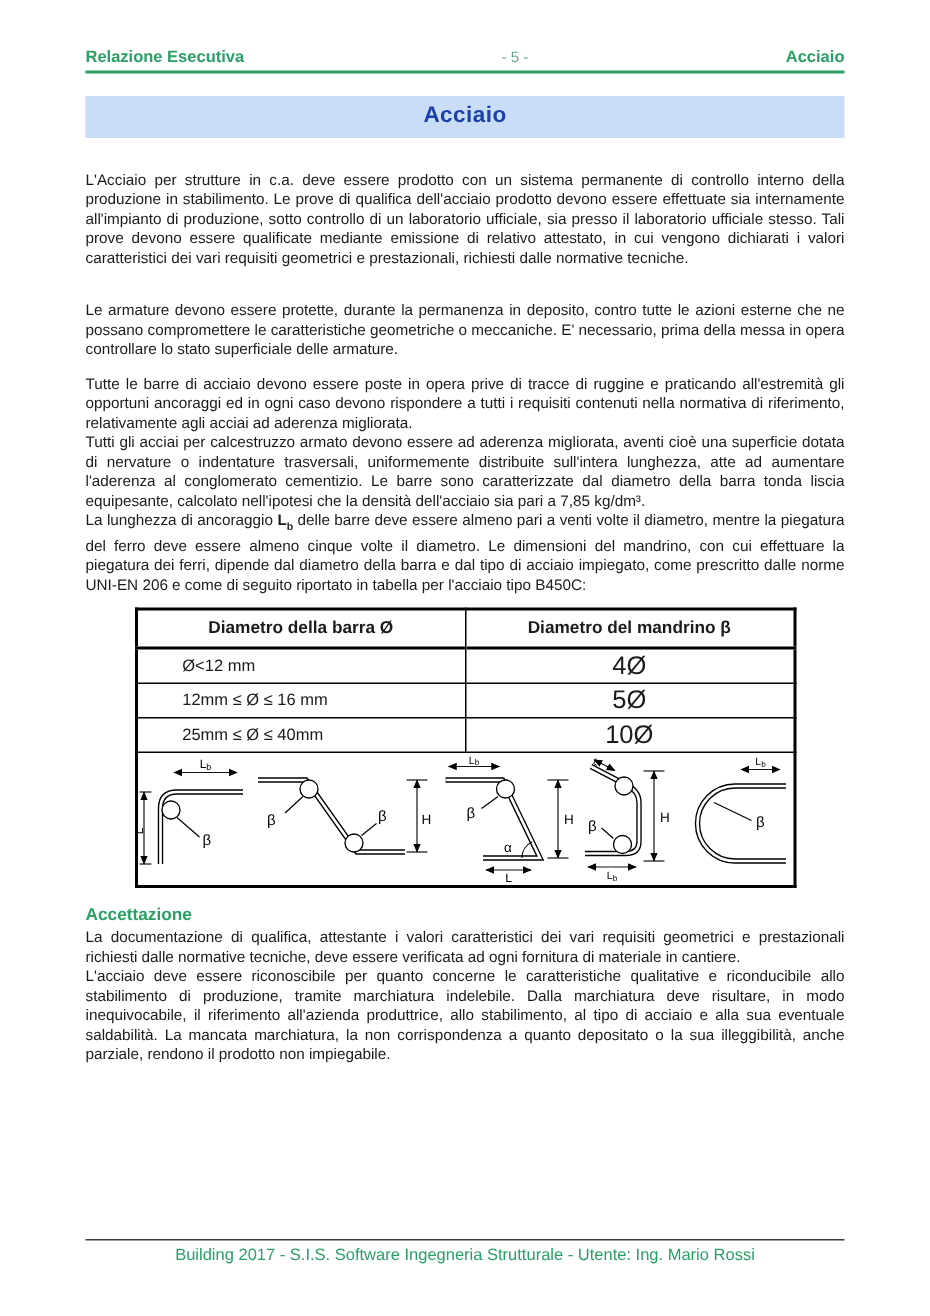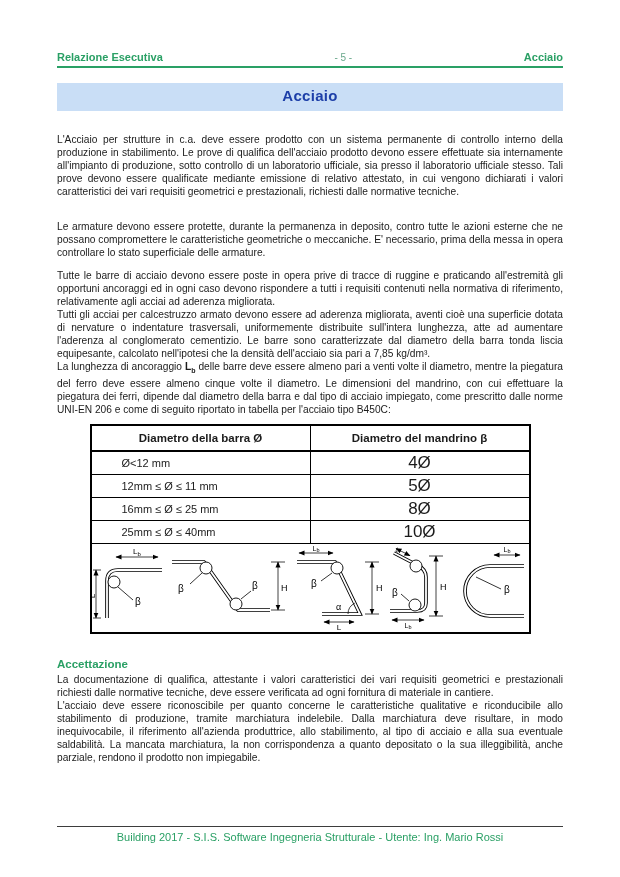--- a/index.html
+++ b/index.html
@@ -1,21 +1,21 @@
 <!DOCTYPE html>
 <html><head>
 <meta charset="utf-8">
 <style>
   * { box-sizing: border-box; }
   html,body { margin:0; padding:0; background:#ffffff; }
   .page {
     position:relative; width:620px; height:877px; background:#fff;
     font-family:"Liberation Sans", sans-serif; color:#1b1b1b; overflow:hidden;
   }
-  .content { padding:51px 57px 0 57px; }
+  .content { padding:32px 57px 0 57px; }
 
   .hdr {
     display:flex; justify-content:space-between; align-items:flex-end;
     border-bottom:2px solid #2aa065; padding-bottom:3px;
     color:#2aa065; font-weight:bold; font-size:11px;
   }
   .hdr .pageno { font-weight:normal; font-size:10px; color:#69a88b; }
 
   .title-box { margin-top:15px; background:#c9def6; text-align:center; padding:4px 0 6px; }
   .title-box span { color:#1d3fa8; font-size:15px; font-weight:bold; letter-spacing:.3px; }
@@ -26,21 +26,21 @@
 
   table.tbl { border-collapse:collapse; margin:8px auto 0; width:441px; border:2px solid #000; }
   .tbl th, .tbl td { border:1px solid #000; }
   .tbl th { font-size:11.5px; font-weight:bold; padding:6px 2px; border-bottom:2px solid #000; }
   .tbl td.c1 { font-size:11px; padding:4px 4px 4px 30px; height:20px; }
   .tbl td.c2 { font-size:17px; text-align:center; }
   .tbl td.figcell { padding:2px 0; }
   .tbl td.cap { font-size:11.5px; text-align:center; padding:4px 2px; }
   .cap sub { font-size:8px; }
 
-  .accept { margin-top:24px; }
+  .accept { margin-top:12px; }
   .accept-head { color:#2aa065; font-weight:bold; font-size:11.5px; margin:0 0 3px; }
 
   .footer { position:absolute; left:57px; right:57px; top:826px;
             border-top:1px solid #3d3d3d; padding-top:4px; text-align:center; }
   .footer-text { color:#2aa065; font-weight:normal; font-size:11px; }
 
   svg.fig { display:block; margin:0 auto; }
   svg.fig .dim  { stroke:#111; stroke-width:.8; fill:none; }
   svg.fig .bar-o{ stroke:#000; stroke-width:3.6; fill:none; }
   svg.fig .bar-i{ stroke:#fff; stroke-width:1.8; fill:none; }
@@ -76,26 +76,22 @@
           <th style="width:50%">Diametro della barra  Ø</th>
           <th>Diametro del mandrino β</th>
         </tr>
       </thead>
       <tbody>
         <tr>
           <td class="c1">Ø&lt;12 mm</td>
           <td class="c2">4Ø</td>
         </tr>
         <tr>
-          <td class="c1">12mm ≤ Ø ≤ 11 mm</td>
+          <td class="c1">12mm ≤ Ø ≤ 16 mm</td>
           <td class="c2">5Ø</td>
-        </tr>
-        <tr>
-          <td class="c1">16mm ≤ Ø ≤ 25 mm</td>
-          <td class="c2">8Ø</td>
         </tr>
         <tr>
           <td class="c1">25mm ≤ Ø ≤ 40mm</td>
           <td class="c2">10Ø</td>
         </tr>
         <tr>
           <td class="figcell" colspan="2">
             <svg class="fig" width="437" height="84" viewBox="0 0 437 84">
               <defs>
                 <marker id="aE" markerWidth="7" markerHeight="7" refX="5.5" refY="3.5" orient="auto" markerUnits="userSpaceOnUse">

